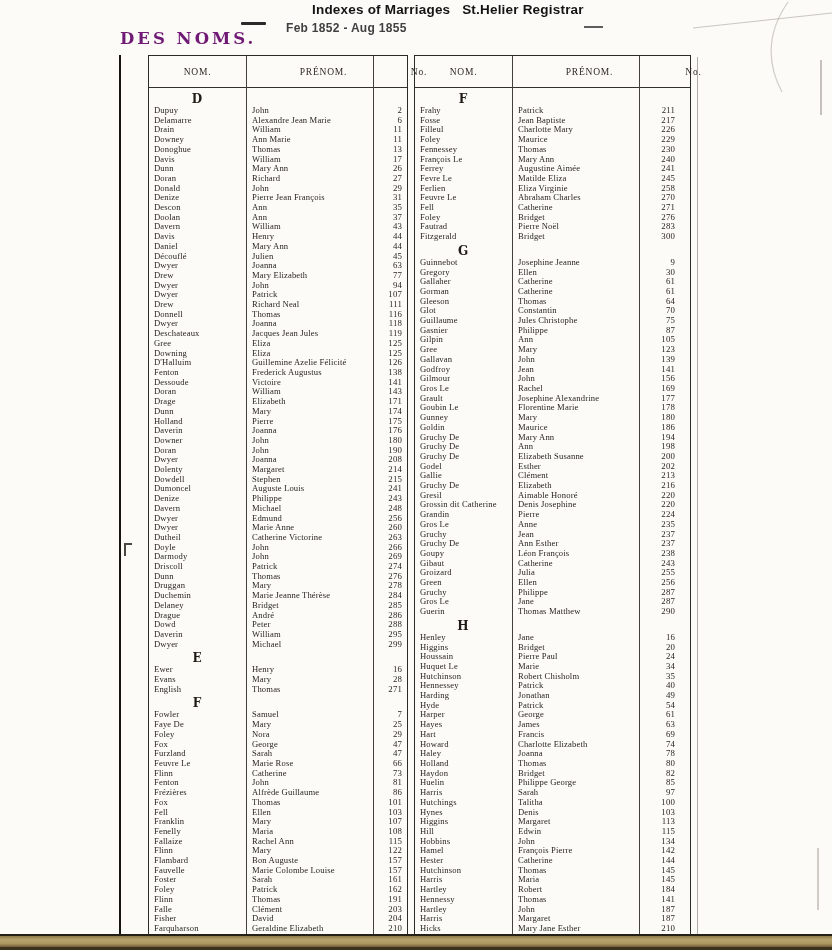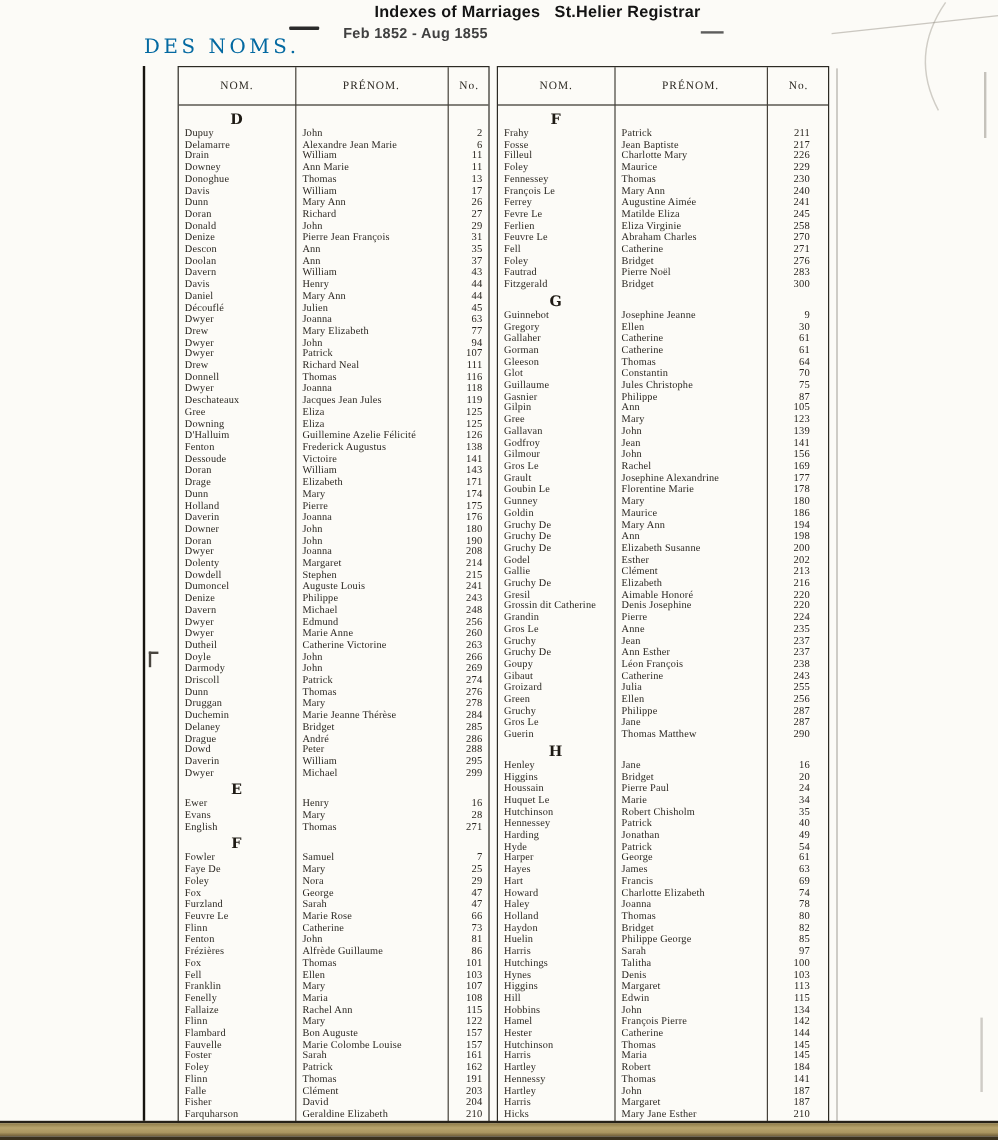--- a/index.html
+++ b/index.html
@@ -16,37 +16,37 @@
     font-family: "Liberation Sans", sans-serif; font-weight: bold;
     font-size: 13.5px; color: #141414; letter-spacing: .2px; white-space: pre; margin-left: 26px;
   }
   .scan-line2 {
     position: absolute; left: 286px; top: 21px;
     font-family: "Liberation Sans", sans-serif; font-weight: bold;
     font-size: 12px; color: #404040; letter-spacing: .3px;
   }
   .doc-title {
     position: absolute; left: 120px; top: 29px;
-    font-family: "DejaVu Serif", serif; font-weight: normal;
-    font-size: 16.5px; letter-spacing: 3px; color: #0369a1;
+    font-family: "DejaVu Serif", serif; font-weight: bold;
+    font-size: 16.5px; letter-spacing: 3px; color: #701a75;
   }
 
   .tbl {
     position: absolute; top: 55px; height: 881px;
     border: 1.6px solid #2c2a24; background: transparent;
   }
   .tbl-left  { left: 148px; width: 260px; }
   .tbl-right { left: 414px; width: 277px; }
   .vr { position: absolute; top: 0; bottom: 0; width: 1px; background: #45413a; }
   .vr1 { left: 97px; } .vr2 { left: 224px; }
 
   .thead {
     display: grid; height: 32px; align-items: center; text-align: center;
     border-bottom: 1.4px solid #34312a;
-    font-size: 9.5px; letter-spacing: .8px; color: #2e2a23;
+    font-size: 9.5px; letter-spacing: .8px; color: #2e2a23; gap: 14px;
   }
   .tbl-left  .thead, .tbl-left  .trow { grid-template-columns: 97px 127px 36px; }
   .tbl-right .thead, .tbl-right .trow { grid-template-columns: 97px 127px 53px; }
 
   .tbody { padding-top: 2px; }
   .trow { display: grid; line-height: 9.7px; font-size: 8.6px; letter-spacing: .15px; }
   .c { white-space: nowrap; overflow: hidden; }
   .nom { padding-left: 5px; }
   .pre { padding-left: 6px; }
   .no  { text-align: right; padding-right: 7px; font-size: 8.8px; }

